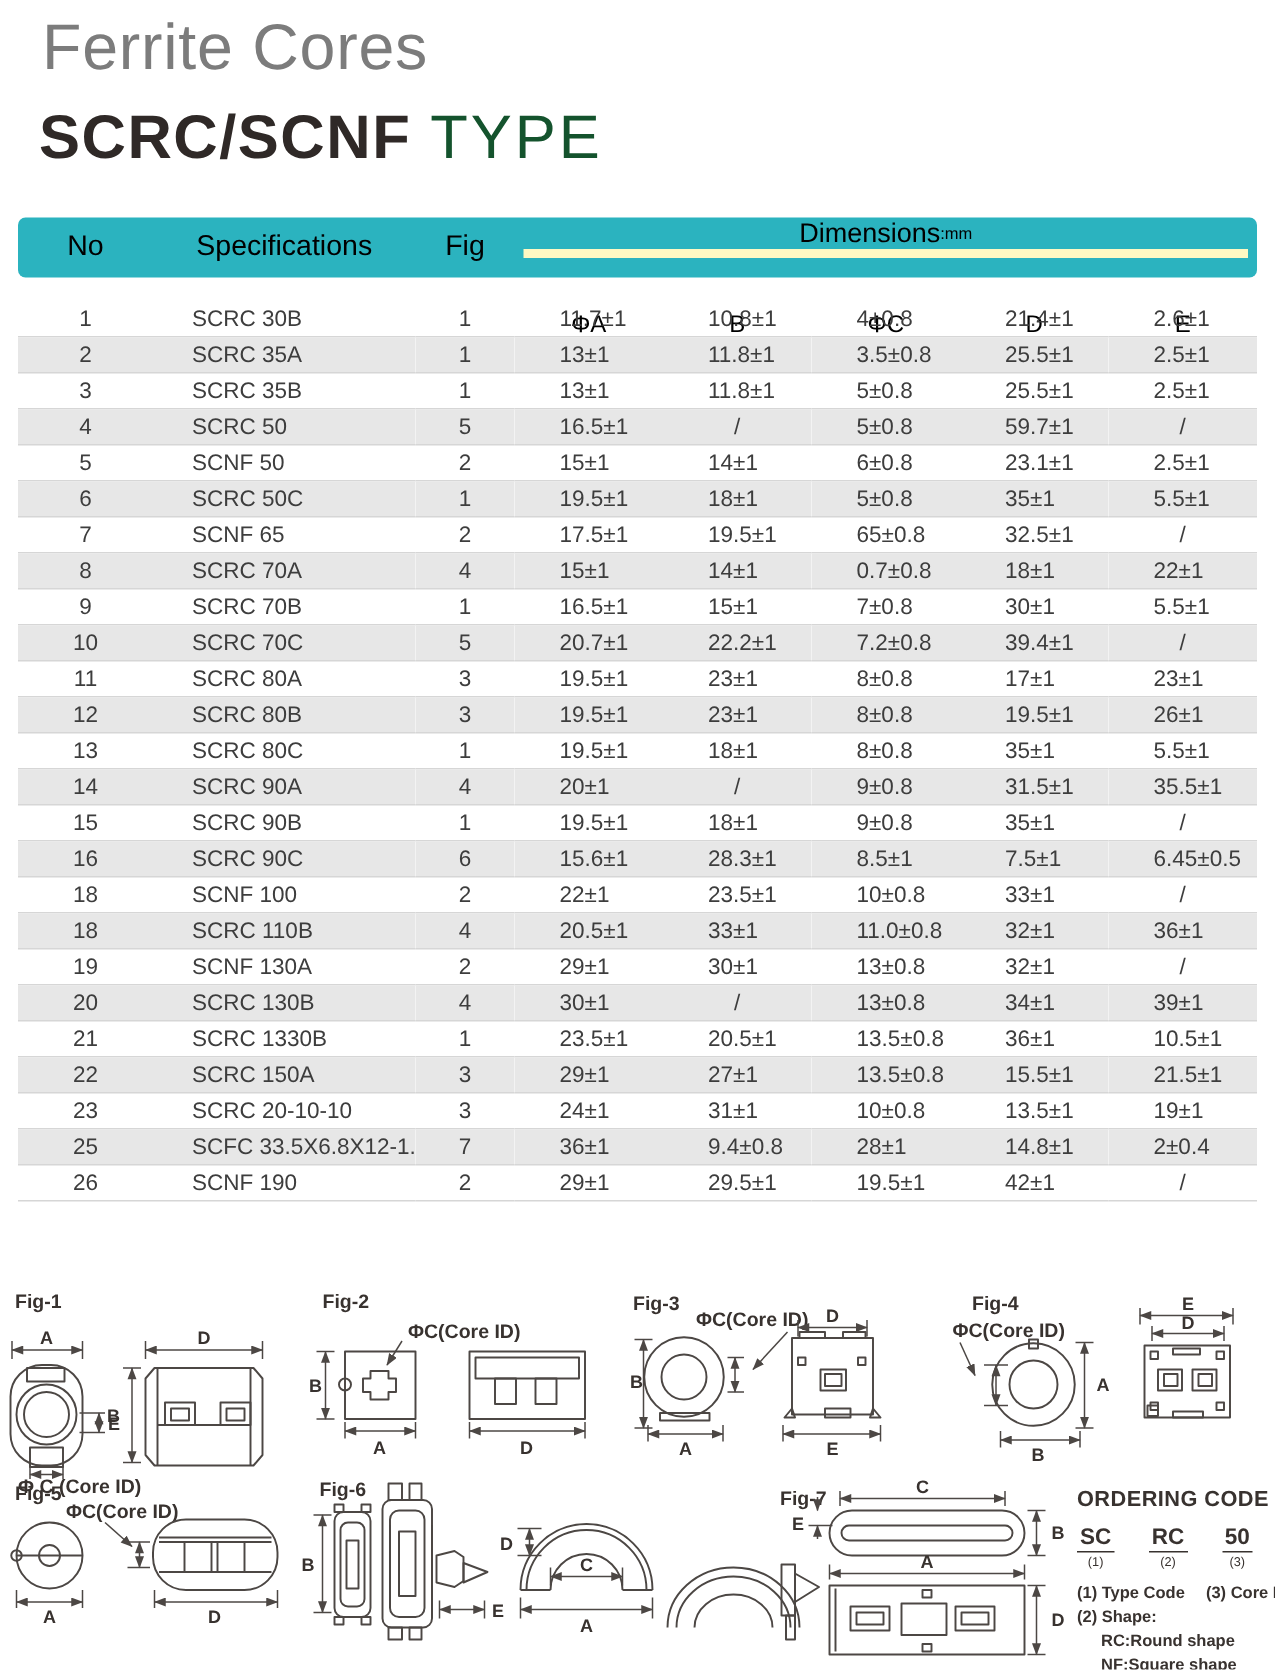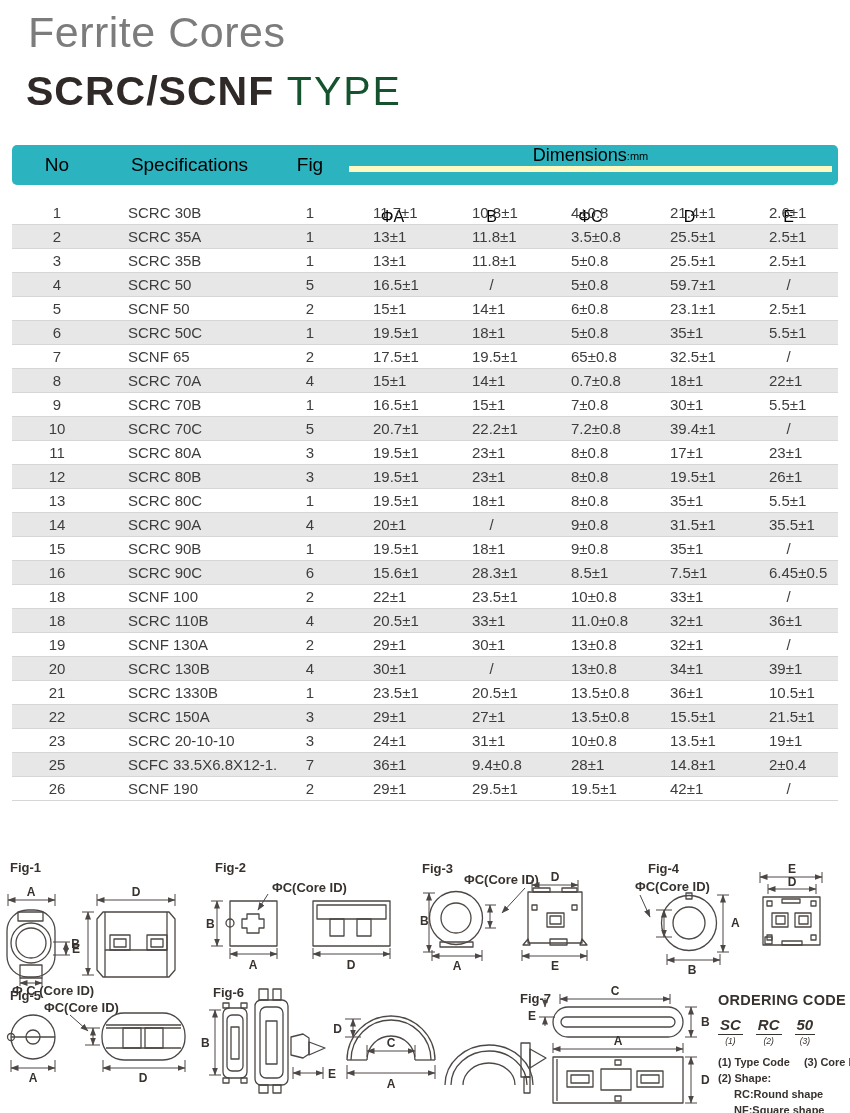--- a/index.html
+++ b/index.html
@@ -39,21 +39,21 @@
   .fig{position:absolute;}
   .flabel{position:absolute;font-size:13px;font-weight:bold;color:#38322f;white-space:nowrap;}
   .fig svg{position:absolute;left:0;top:0;overflow:visible;}
   .sh{fill:none;stroke:#4c4744;stroke-width:1.3;stroke-linejoin:round;}
   .dim{stroke:#4c4744;stroke-width:1;fill:none;}
   .dt{font-family:"Liberation Sans",sans-serif;font-size:12px;font-weight:600;fill:#38322f;}
   .dtb{font-size:13px;}
   
   .ordering{position:absolute;left:718px;top:992px;width:132px;color:#38322f;}
   .ord-title{font-size:14.5px;font-weight:bold;letter-spacing:.3px;}
-  .ord-codes{display:flex;gap:13px;margin-top:8px;font-style:italic;}
+  .ord-codes{display:flex;gap:23px;margin-top:8px;}
   .ord-code{text-align:center;}
   .ord-code .c{font-size:15px;font-weight:bold;border-bottom:1.5px solid #38322f;padding:0 2px 1px 2px;display:block;}
   .ord-code .n{font-size:8.5px;display:block;margin-top:1px;}
   .ord-notes{margin-top:8px;font-size:11px;font-weight:600;line-height:16px;white-space:nowrap;}
   .ord-notes .row1{display:flex;gap:14px;}
   .ord-indent{padding-left:16px;}
 </style>
 </head>
 <body>
 

